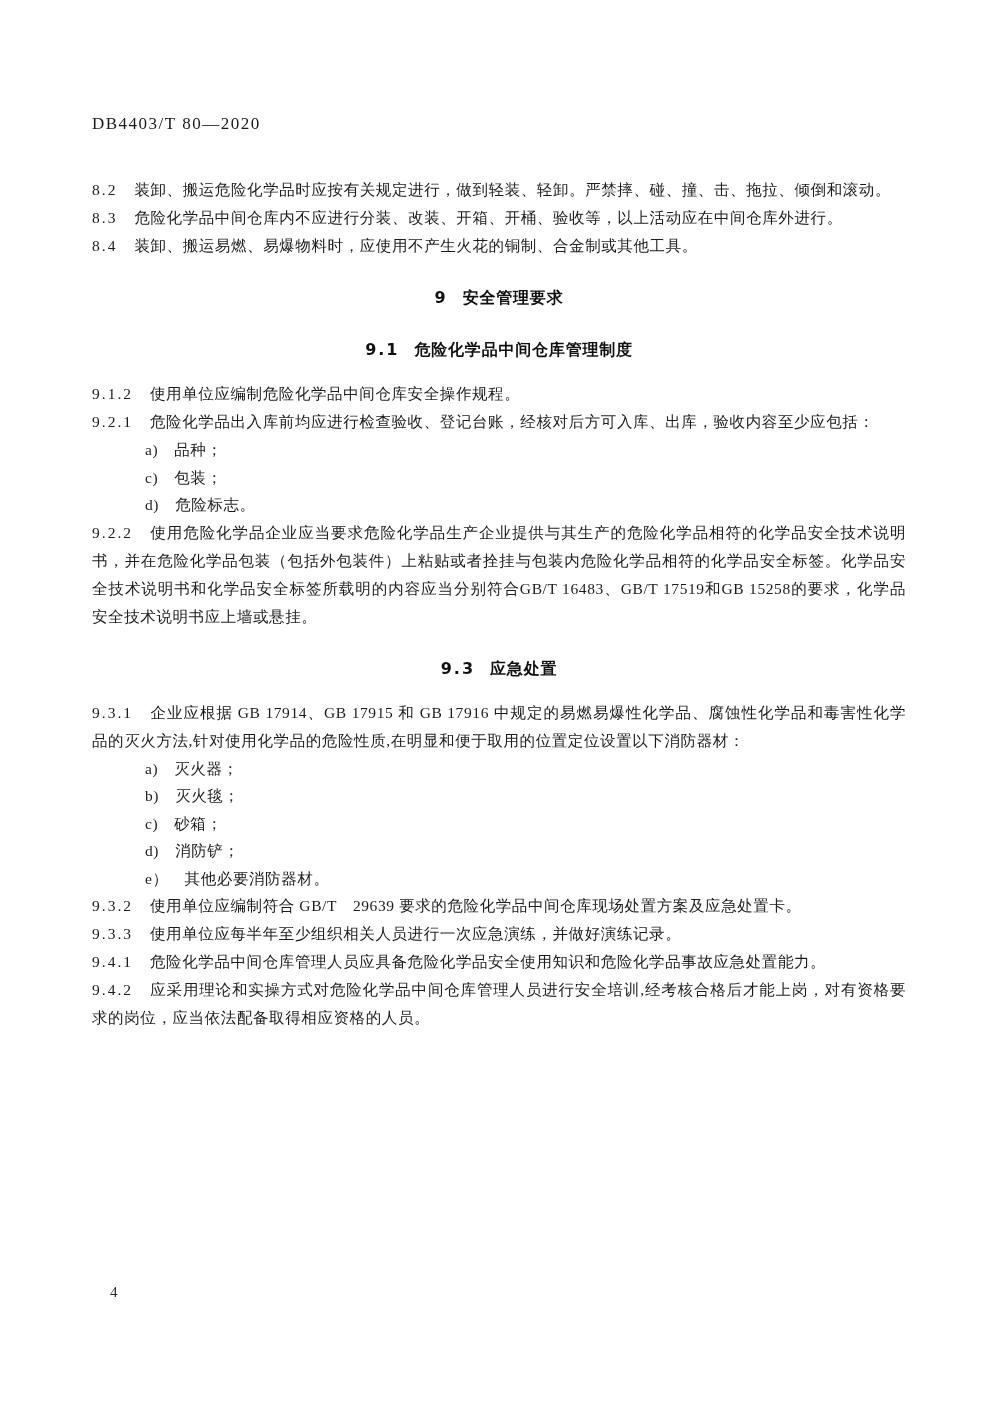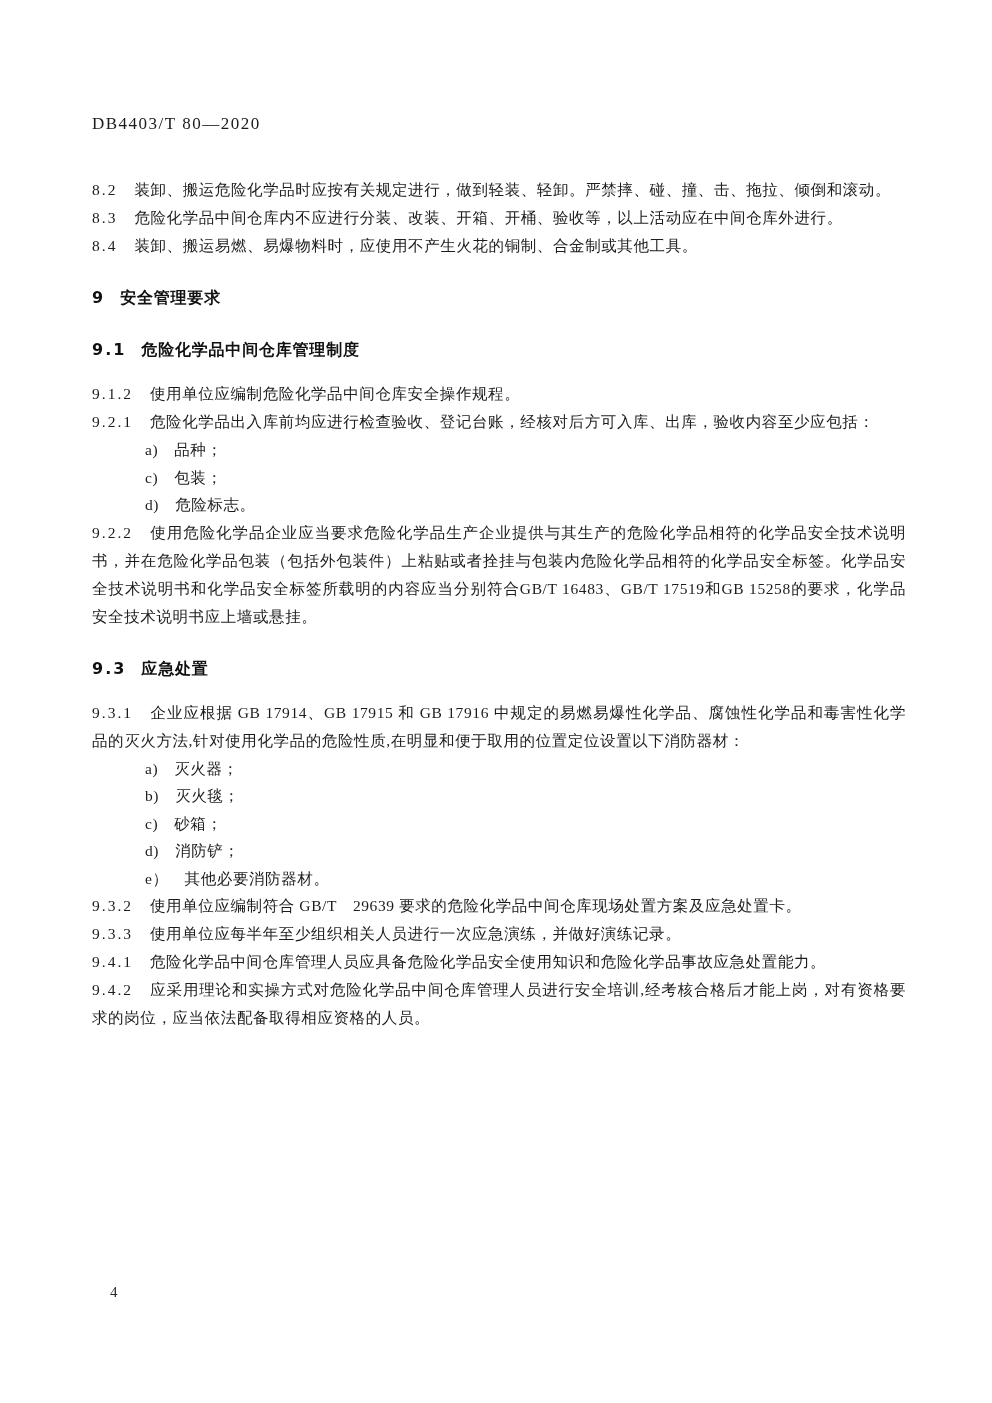--- a/index.html
+++ b/index.html
@@ -59,20 +59,21 @@
     white-space: nowrap;
   }
   .h-main, .h-sub {
     font-family: "DejaVu Sans", "Liberation Sans", sans-serif;
     font-weight: bold;
     font-size: 16px;
     line-height: 28px;
     color: #111111;
     margin: 24px 0 16px 0;
     letter-spacing: 0.8px;
+    text-align: center;
   }
   .h-main .num, .h-sub .num {
     margin-right: 15px;
     letter-spacing: 2px;
     white-space: nowrap;
   }
   .doc-footer {
     position: absolute;
     left: 110px;
     top: 1284px;

